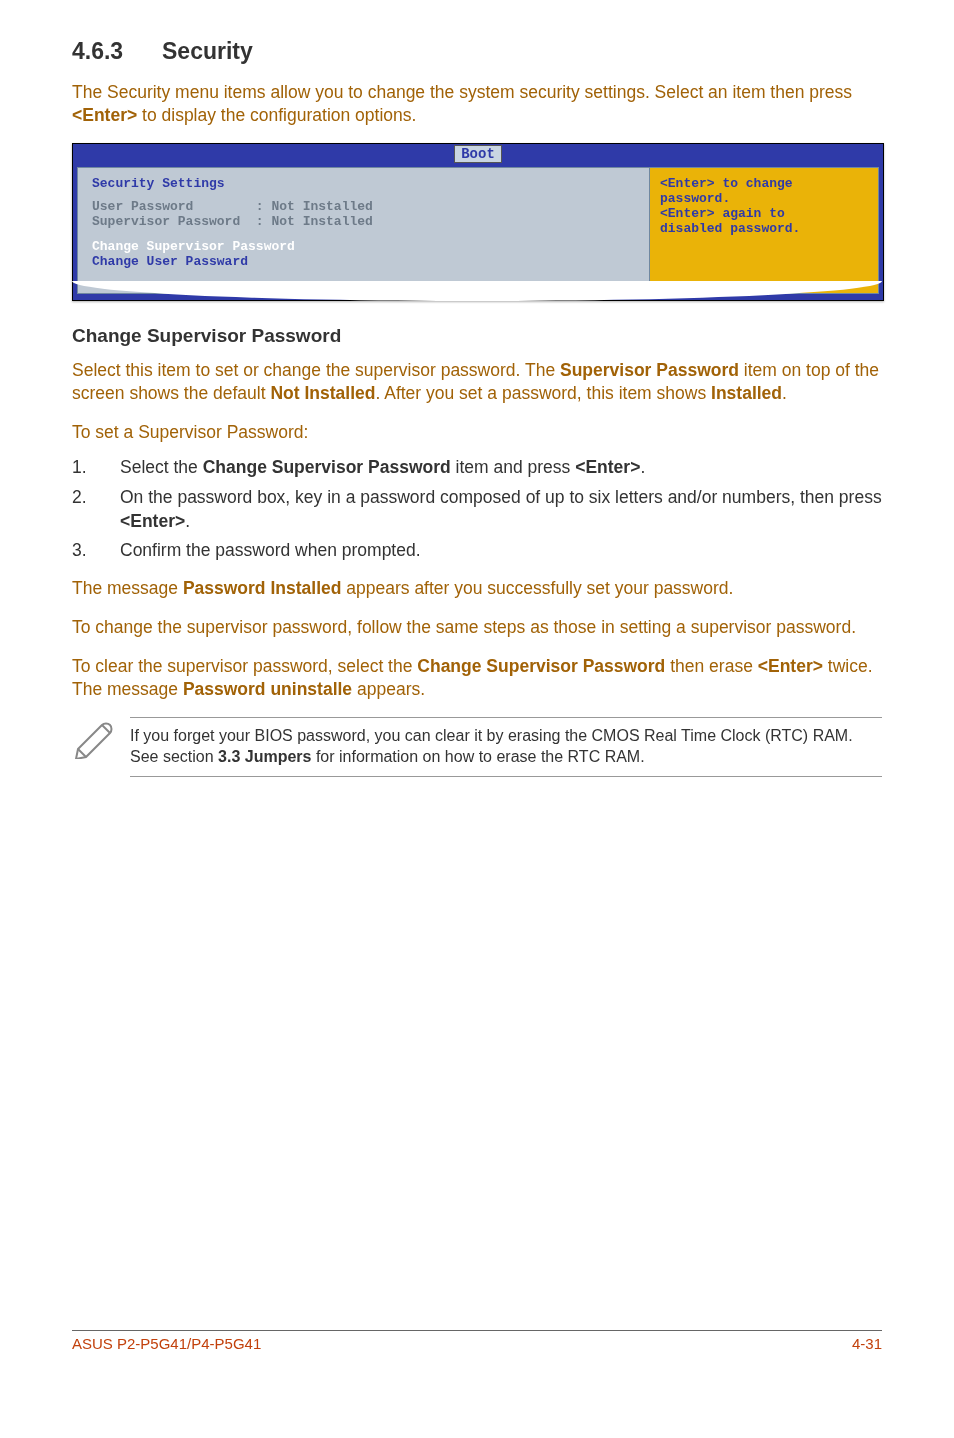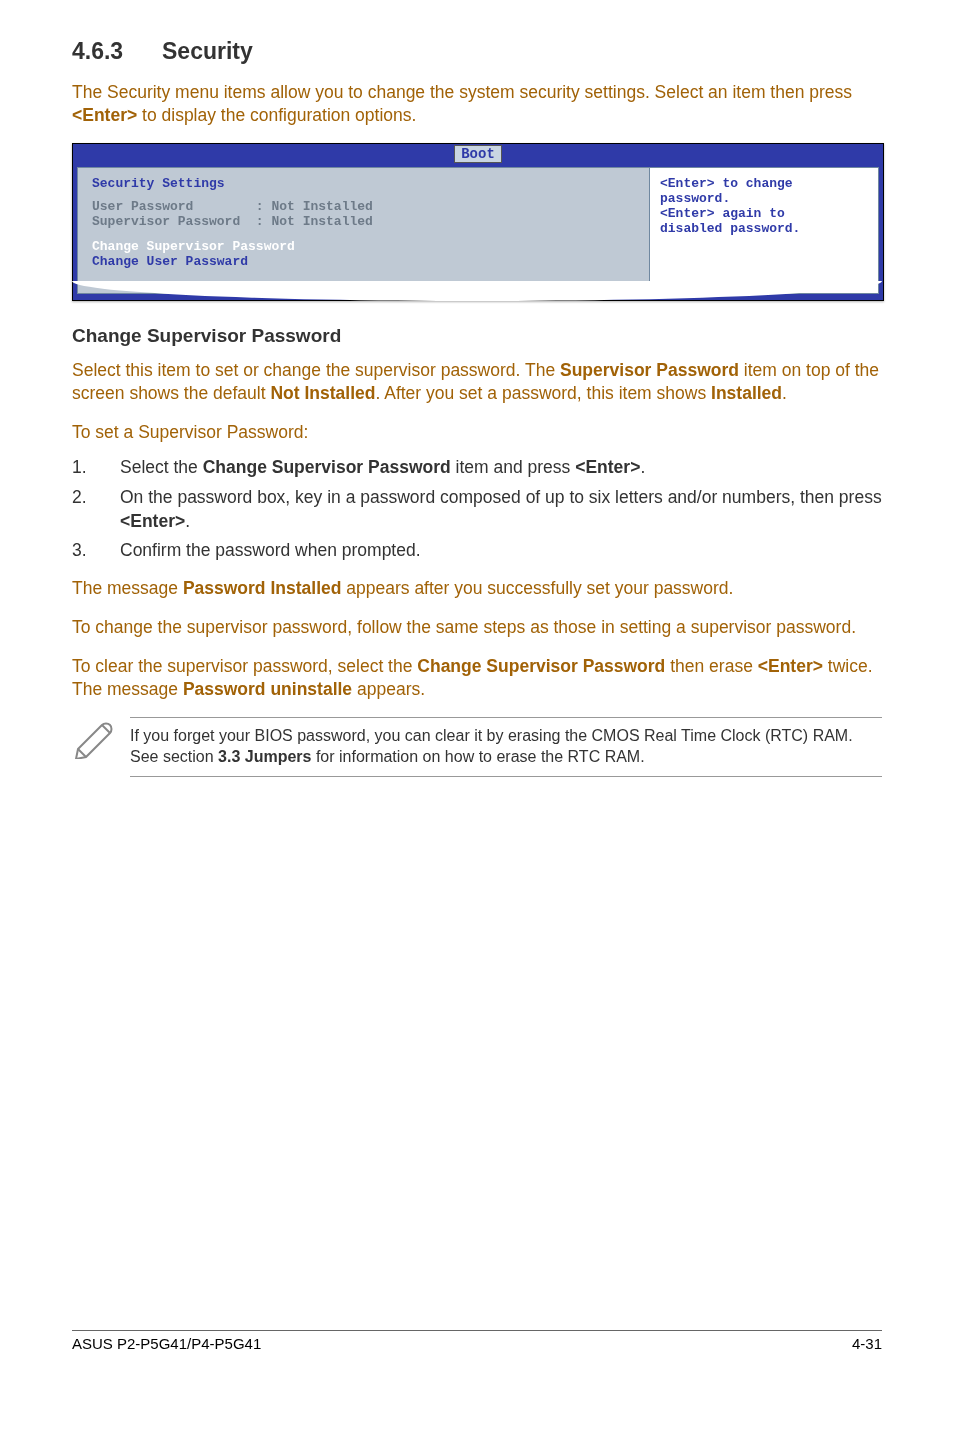--- a/index.html
+++ b/index.html
@@ -78,21 +78,21 @@
     background: #bfc9d4;
     border: 1px solid #7088a0;
     padding: 8px 14px 16px 14px;
     font-family: "Courier New", monospace;
     font-size: 13px;
     color: #2f3aa8;
     position: relative;
   }
   .bios-right {
     width: 208px;
-    background: #ffffff;
+    background: #eab308;
     border: 1px solid #7088a0;
     border-left: none;
     padding: 8px 10px 16px 10px;
     font-family: "Courier New", monospace;
     font-size: 13px;
     color: #2f3aa8;
     font-weight: bold;
   }
   .bios-left .sec-head {
     font-weight: bold;
@@ -151,21 +151,21 @@
   .footer {
     position: absolute;
     bottom: 28px;
     left: 72px;
     right: 72px;
     border-top: 1px solid #666;
     padding-top: 4px;
     display: flex;
     justify-content: space-between;
     font-size: 15px;
-    color: #000000;
+    color: #c2410c;
   }
 </style>
 </head>
 <body>
 
 <div class="page">
 
   <h2 class="section-title">
     <span class="num"><span>4.6.3</span></span><span>Security</span>
   </h2>

